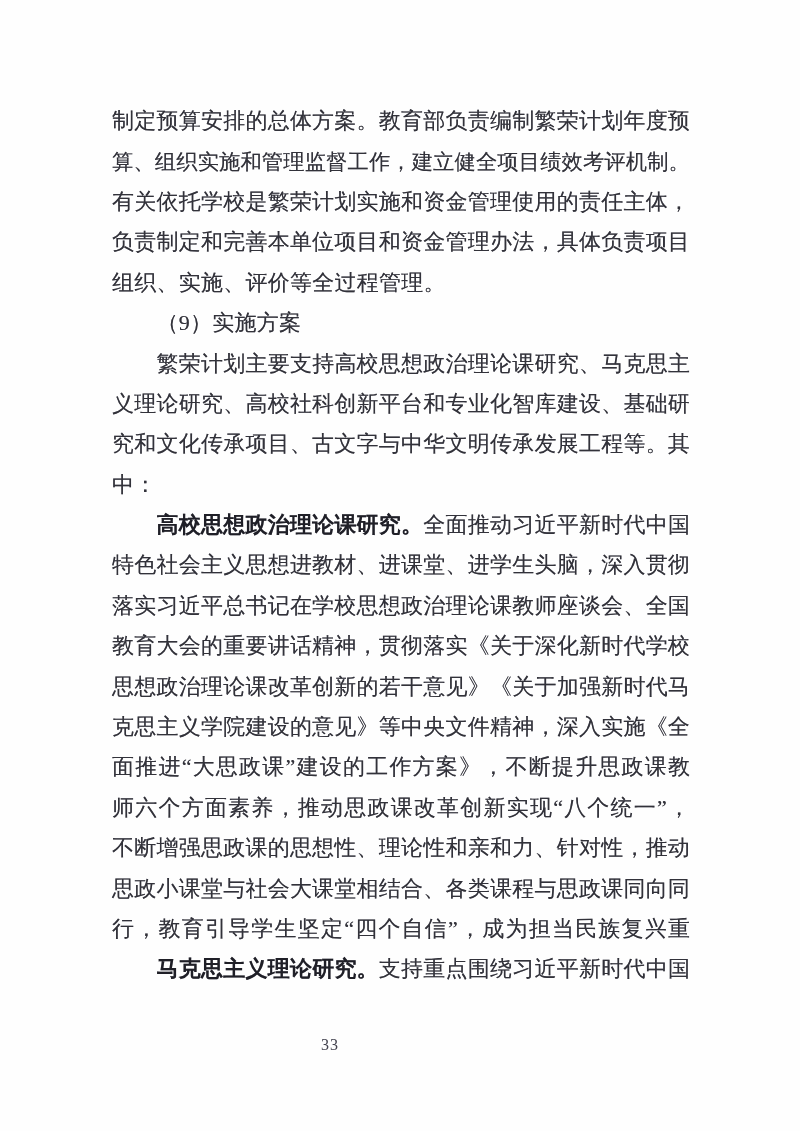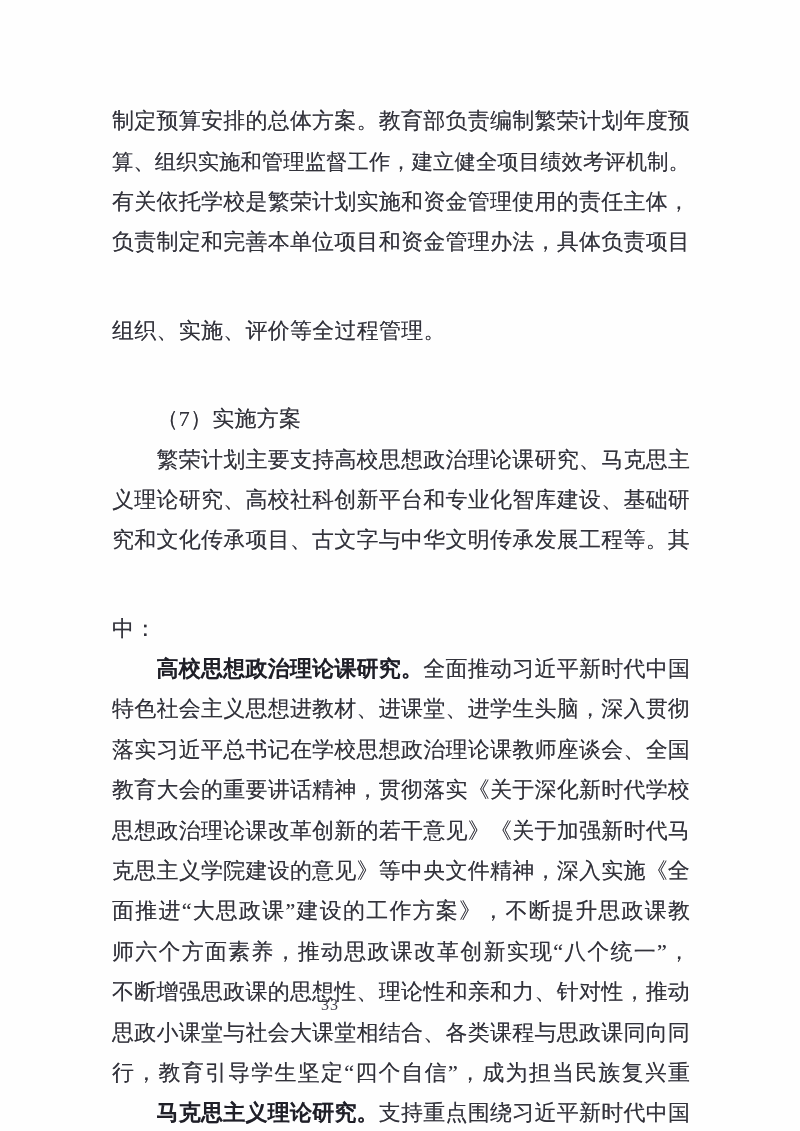--- a/index.html
+++ b/index.html
@@ -35,29 +35,28 @@
     font-size: 22px;
     color: #32323a;
     text-shadow: 0 0 0.5px rgba(45,45,58,0.55);
   }
   .line.tight { font-size: 21.3px; }
   .line.indent { padding-left: 44.5px; }
   .line.endline {
     display: block;
     line-height: 40.4px;
     letter-spacing: 0.25px;
-    margin-top: 48px;
   }
   .line b {
     font-weight: bold;
     color: #1f1f27;
   }
   .page-number {
     position: absolute;
-    top: 996px;
+    top: 1036px;
     left: 0;
     width: 660px;
     text-align: center;
     font-size: 16px;
     color: #42424e;
     letter-spacing: 1px;
   }
 </style>
 </head>
 <body>
@@ -171,21 +170,21 @@
         <span>法</span>
         <span>，</span>
         <span>具</span>
         <span>体</span>
         <span>负</span>
         <span>责</span>
         <span>项</span>
         <span>目</span>
       </div>
       <div class="line endline">组织、实施、评价等全过程管理。</div>
-      <div class="line endline indent">（7）实施方案</div>
+      <div class="line endline indent">（9）实施方案</div>
       <div class="line indent">
         <span>繁</span>
         <span>荣</span>
         <span>计</span>
         <span>划</span>
         <span>主</span>
         <span>要</span>
         <span>支</span>
         <span>持</span>
         <span>高</span>

